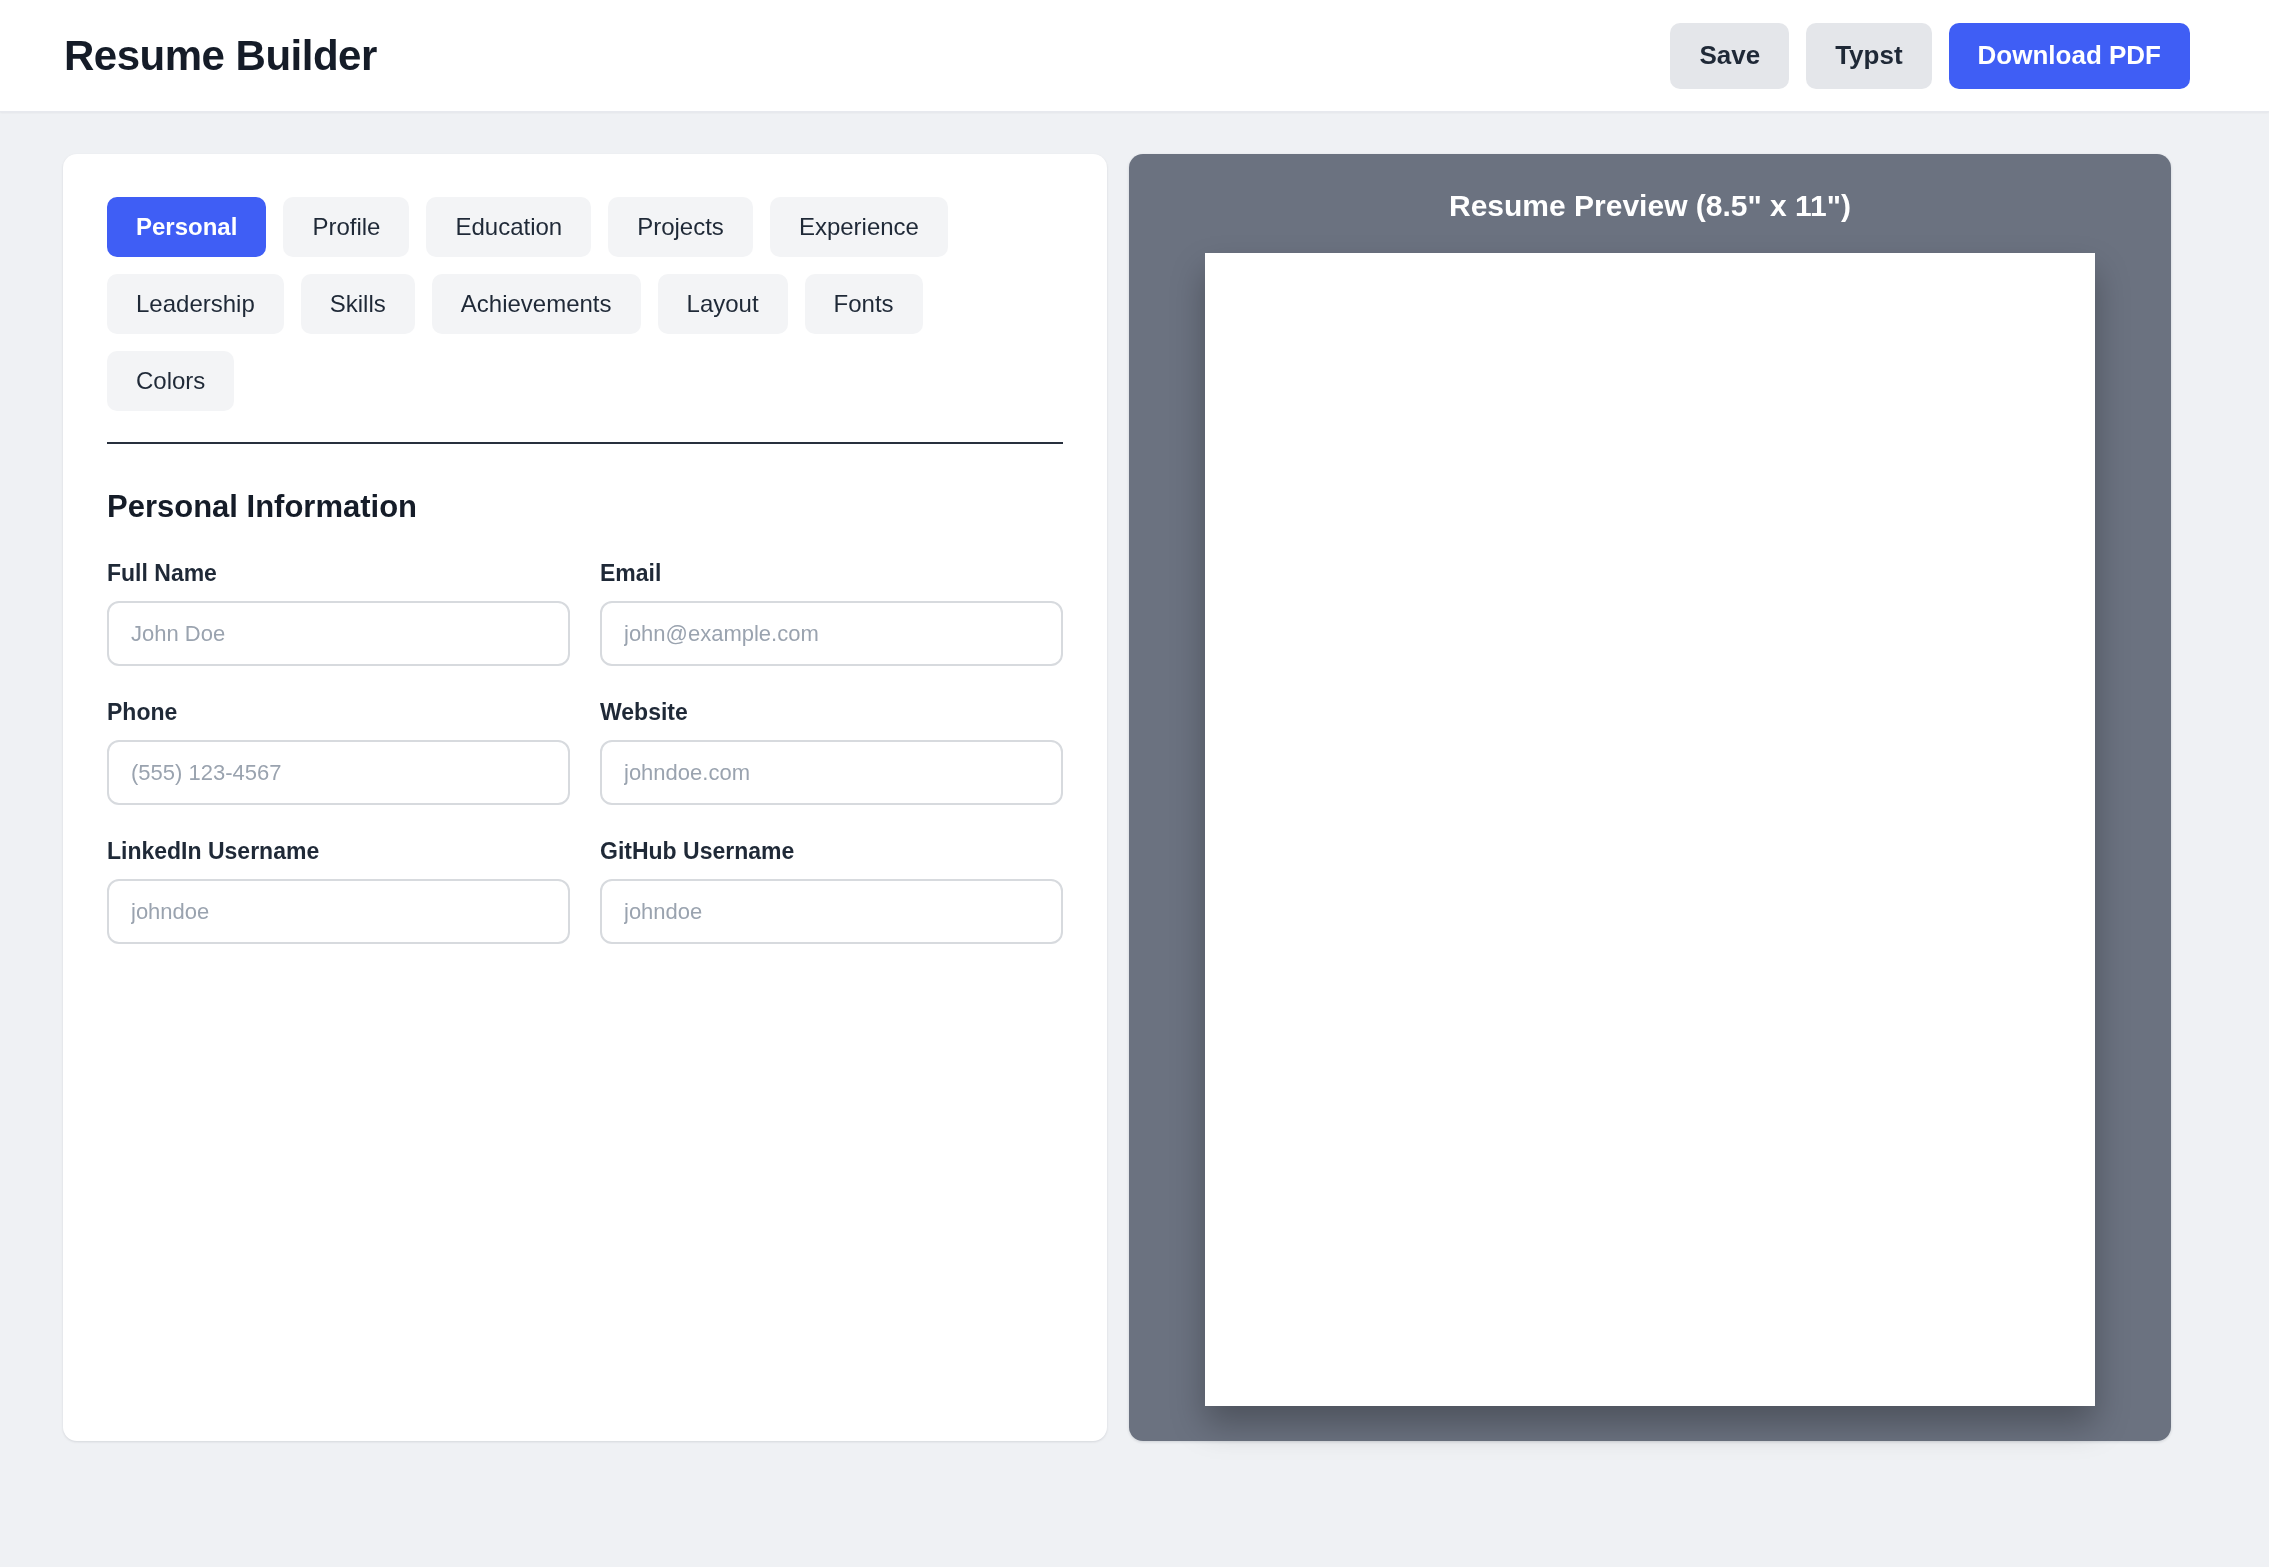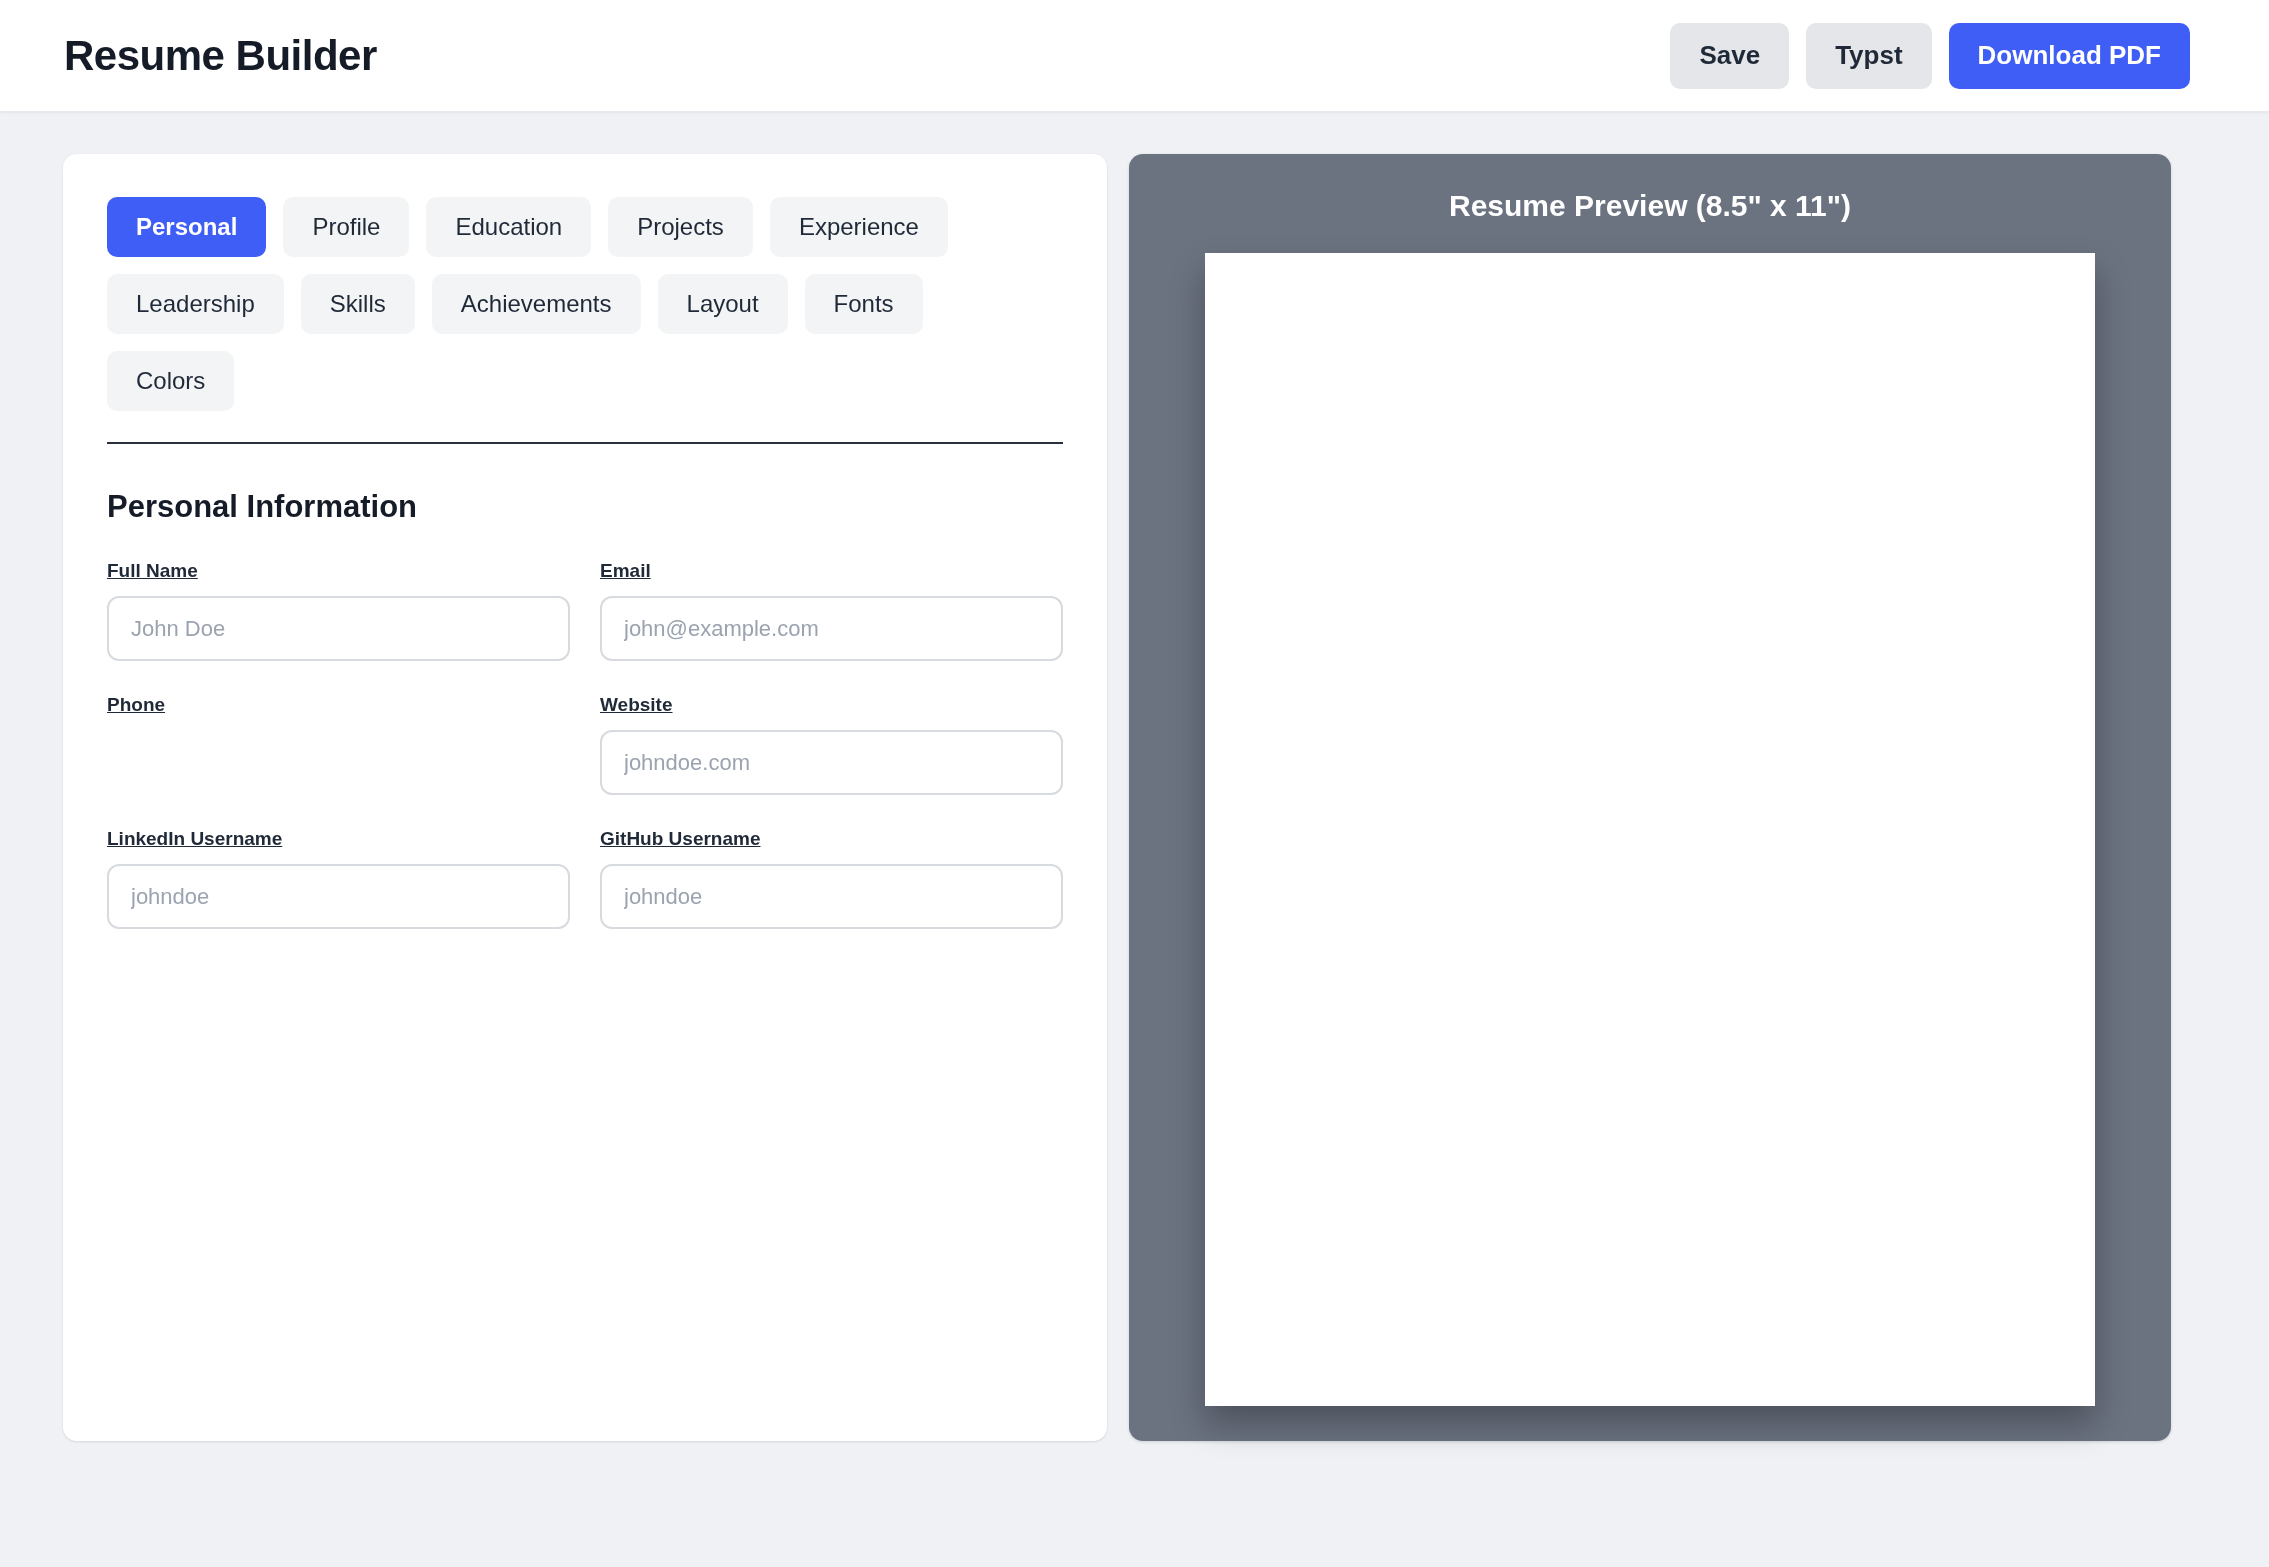--- a/index.html
+++ b/index.html
@@ -64,21 +64,21 @@
   .section-heading{
     margin:45px 0 0;font-size:31px;font-weight:700;color:var(--ink);
   }
   .form-grid{
     margin-top:35px;
     display:grid;grid-template-columns:1fr 1fr;
     column-gap:30px;row-gap:33px;
   }
   .form-field{display:flex;flex-direction:column;}
   .field-label{
-    font-size:19px;font-weight:600;color:var(--ink2);margin-bottom:14px;text-decoration:underline;
+    font-size:23px;font-weight:600;color:var(--ink2);margin-bottom:14px;
   }
   .field-input{
     height:65px;width:100%;
     border:2px solid var(--border);border-radius:12px;
     padding:0 22px;font-family:inherit;font-size:22px;color:var(--ink);
     background:#ffffff;outline:none;
   }
   .field-input::placeholder{color:var(--muted);opacity:1;}
   
   .preview-panel{
@@ -147,20 +147,21 @@
           <input class="field-input" type="text" placeholder="John Doe" style="">
         </div>
 
         <div class="form-field">
           <label class="field-label">Email</label>
           <input class="field-input" type="text" placeholder="john@example.com" style="">
         </div>
 
         <div class="form-field">
           <label class="field-label">Phone</label>
+          <input class="field-input" type="text" placeholder="(555) 123-4567" style="">
         </div>
 
         <div class="form-field">
           <label class="field-label">Website</label>
           <input class="field-input" type="text" placeholder="johndoe.com" style="">
         </div>
 
         <div class="form-field">
           <label class="field-label">LinkedIn Username</label>
           <input class="field-input" type="text" placeholder="johndoe" style="">

